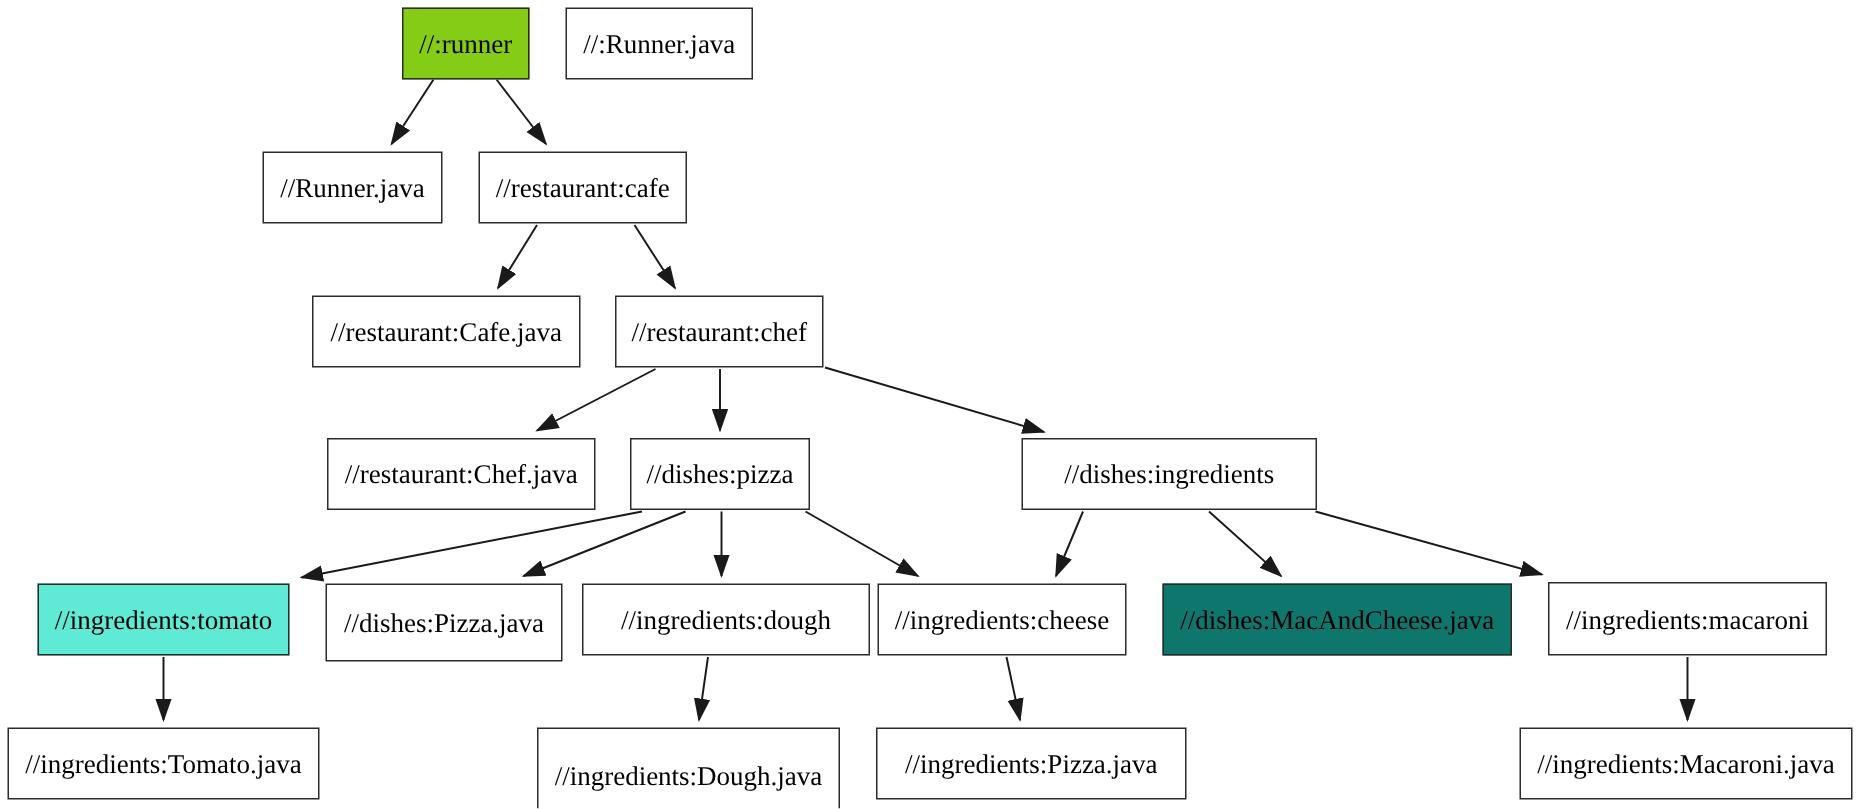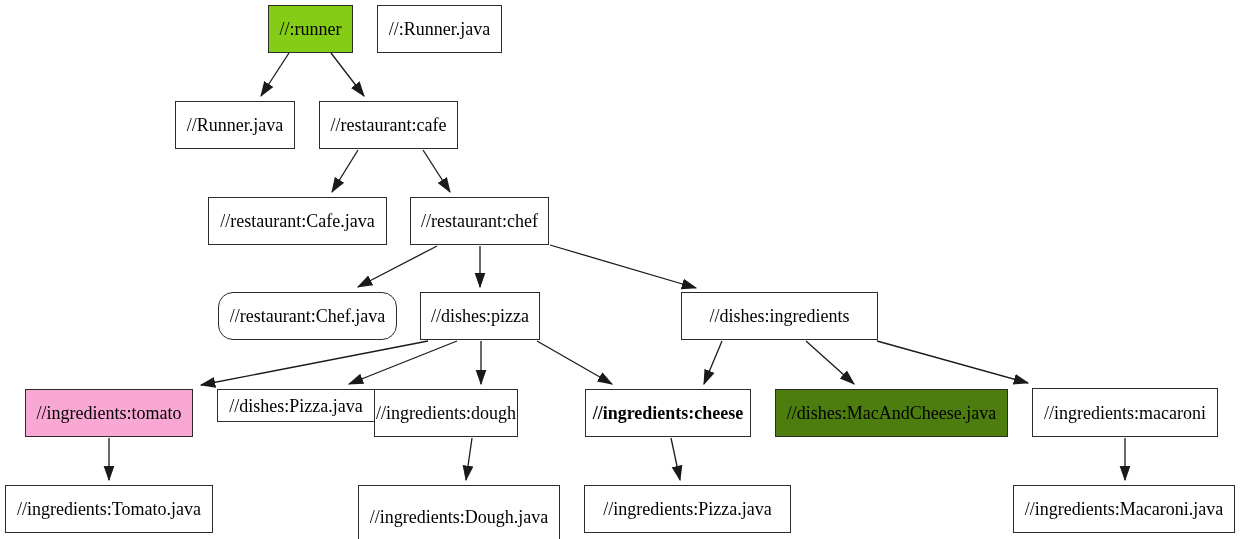--- a/index.html
+++ b/index.html
@@ -68,27 +68,27 @@
         <line x1="1125" y1="438" x2="1125" y2="480" stroke="#1a1a1a" stroke-width="1.3" marker-end="url(#arrowhead)"></line>
       </g>
   </svg>
   <div id="node-layer">
       <div class="graph-node" style="left: 268px; top: 5px; width: 85px; height: 48px; background: #84cc16; border-color: rgb(43, 43, 43); color: rgb(0, 0, 0);">//:runner</div>
       <div class="graph-node" style="left: 377px; top: 5px; width: 125px; height: 48px; background: rgb(255, 255, 255); border-color: rgb(43, 43, 43); color: rgb(0, 0, 0);">//:Runner.java</div>
       <div class="graph-node" style="left: 175px; top: 101px; width: 120px; height: 48px; background: rgb(255, 255, 255); border-color: rgb(43, 43, 43); color: rgb(0, 0, 0);">//Runner.java</div>
       <div class="graph-node" style="left: 319px; top: 101px; width: 139px; height: 48px; background: rgb(255, 255, 255); border-color: rgb(43, 43, 43); color: rgb(0, 0, 0);">//restaurant:cafe</div>
       <div class="graph-node" style="left: 208px; top: 197px; width: 179px; height: 48px; background: rgb(255, 255, 255); border-color: rgb(43, 43, 43); color: rgb(0, 0, 0);">//restaurant:Cafe.java</div>
       <div class="graph-node" style="left: 410px; top: 197px; width: 139px; height: 48px; background: rgb(255, 255, 255); border-color: rgb(43, 43, 43); color: rgb(0, 0, 0);">//restaurant:chef</div>
-      <div class="graph-node" style="left: 218px; top: 292px; width: 179px; height: 48px; background: rgb(255, 255, 255); border-color: rgb(43, 43, 43); color: rgb(0, 0, 0); border-radius: 15px;">//restaurant:Chef.java</div>
+      <div class="graph-node" style="left: 218px; top: 292px; width: 179px; height: 48px; background: rgb(255, 255, 255); border-color: rgb(43, 43, 43); color: rgb(0, 0, 0);">//restaurant:Chef.java</div>
       <div class="graph-node" style="left: 420px; top: 292px; width: 120px; height: 48px; background: rgb(255, 255, 255); border-color: rgb(43, 43, 43); color: rgb(0, 0, 0); text-align: right;">//dishes:pizza</div>
       <div class="graph-node" style="left: 681px; top: 292px; width: 197px; height: 48px; background: rgb(255, 255, 255); border-color: rgb(43, 43, 43); color: rgb(0, 0, 0);">//dishes:ingredients</div>
-      <div class="graph-node" style="left: 25px; top: 389px; width: 168px; height: 48px; background: #f9a8d4; border-color: rgb(43, 43, 43); color: rgb(0, 0, 0);">//ingredients:tomato</div>
-      <div class="graph-node" style="left: 217px; top: 389px; width: 158px; height: 33px; background: rgb(255, 255, 255); border-color: rgb(43, 43, 43); color: rgb(0, 0, 0); text-align: right;">//dishes:Pizza.java</div>
-      <div class="graph-node" style="left: 374px; top: 389px; width: 144px; height: 48px; background: rgb(255, 255, 255); border-color: rgb(43, 43, 43); color: rgb(0, 0, 0);">//ingredients:dough</div>
-      <div class="graph-node" style="left: 585px; top: 389px; width: 166px; height: 48px; background: rgb(255, 255, 255); border-color: rgb(43, 43, 43); color: rgb(0, 0, 0); font-weight: bold;">//ingredients:cheese</div>
-      <div class="graph-node" style="left: 775px; top: 389px; width: 233px; height: 48px; background: #4d7c0f; border-color: rgb(43, 43, 43); color: rgb(0, 0, 0);">//dishes:MacAndCheese.java</div>
+      <div class="graph-node" style="left: 25px; top: 389px; width: 168px; height: 48px; background: #5eead4; border-color: rgb(43, 43, 43); color: rgb(0, 0, 0);">//ingredients:tomato</div>
+      <div class="graph-node" style="left: 217px; top: 389px; width: 158px; height: 52px; background: rgb(255, 255, 255); border-color: rgb(43, 43, 43); color: rgb(0, 0, 0); text-align: right;">//dishes:Pizza.java</div>
+      <div class="graph-node" style="left: 388px; top: 389px; width: 192px; height: 48px; background: rgb(255, 255, 255); border-color: rgb(43, 43, 43); color: rgb(0, 0, 0);">//ingredients:dough</div>
+      <div class="graph-node" style="left: 585px; top: 389px; width: 166px; height: 48px; background: rgb(255, 255, 255); border-color: rgb(43, 43, 43); color: rgb(0, 0, 0);">//ingredients:cheese</div>
+      <div class="graph-node" style="left: 775px; top: 389px; width: 233px; height: 48px; background: #0f766e; border-color: rgb(43, 43, 43); color: rgb(0, 0, 0);">//dishes:MacAndCheese.java</div>
       <div class="graph-node" style="left: 1032px; top: 388px; width: 186px; height: 49px; background: rgb(255, 255, 255); border-color: rgb(43, 43, 43); color: rgb(0, 0, 0);">//ingredients:macaroni</div>
       <div class="graph-node" style="left: 5px; top: 485px; width: 208px; height: 48px; background: rgb(255, 255, 255); border-color: rgb(43, 43, 43); color: rgb(0, 0, 0);">//ingredients:Tomato.java</div>
       <div class="graph-node" style="left: 358px; top: 485px; width: 202px; height: 64px; background: rgb(255, 255, 255); border-color: rgb(43, 43, 43); color: rgb(0, 0, 0);">//ingredients:Dough.java</div>
       <div class="graph-node" style="left: 584px; top: 485px; width: 207px; height: 48px; background: rgb(255, 255, 255); border-color: rgb(43, 43, 43); color: rgb(0, 0, 0);">//ingredients:Pizza.java</div>
       <div class="graph-node" style="left: 1013px; top: 485px; width: 222px; height: 48px; background: rgb(255, 255, 255); border-color: rgb(43, 43, 43); color: rgb(0, 0, 0);">//ingredients:Macaroni.java</div>
     </div>
 </div>
 
 </body></html>

